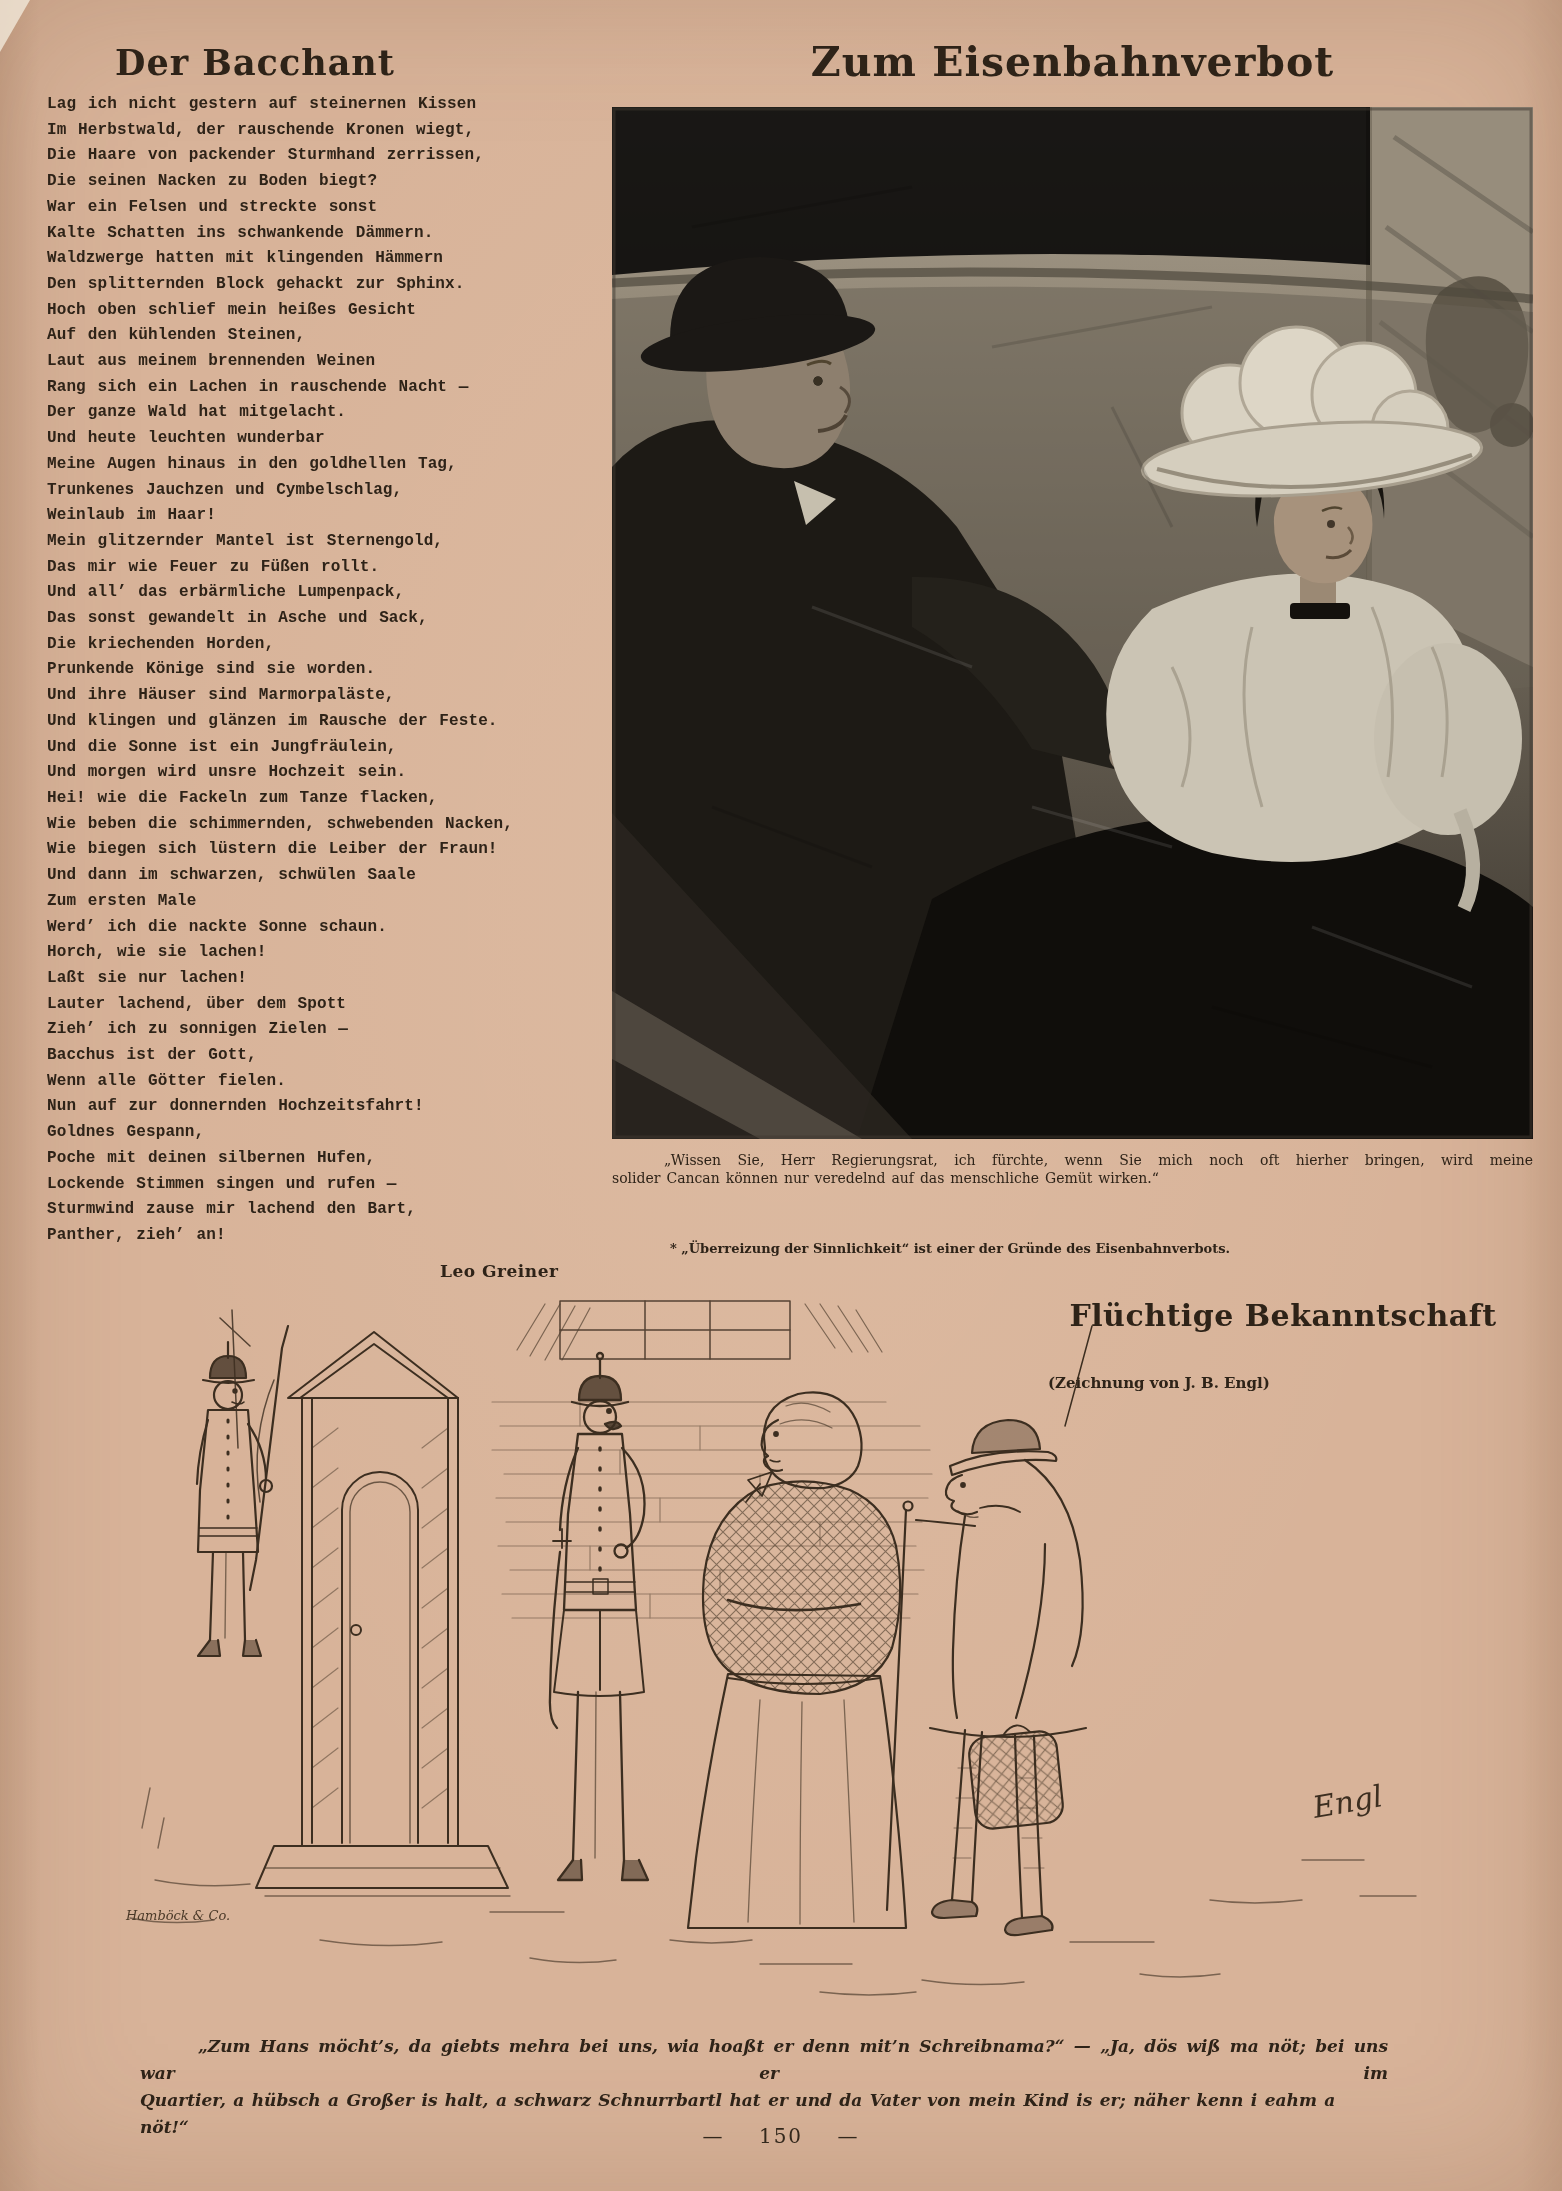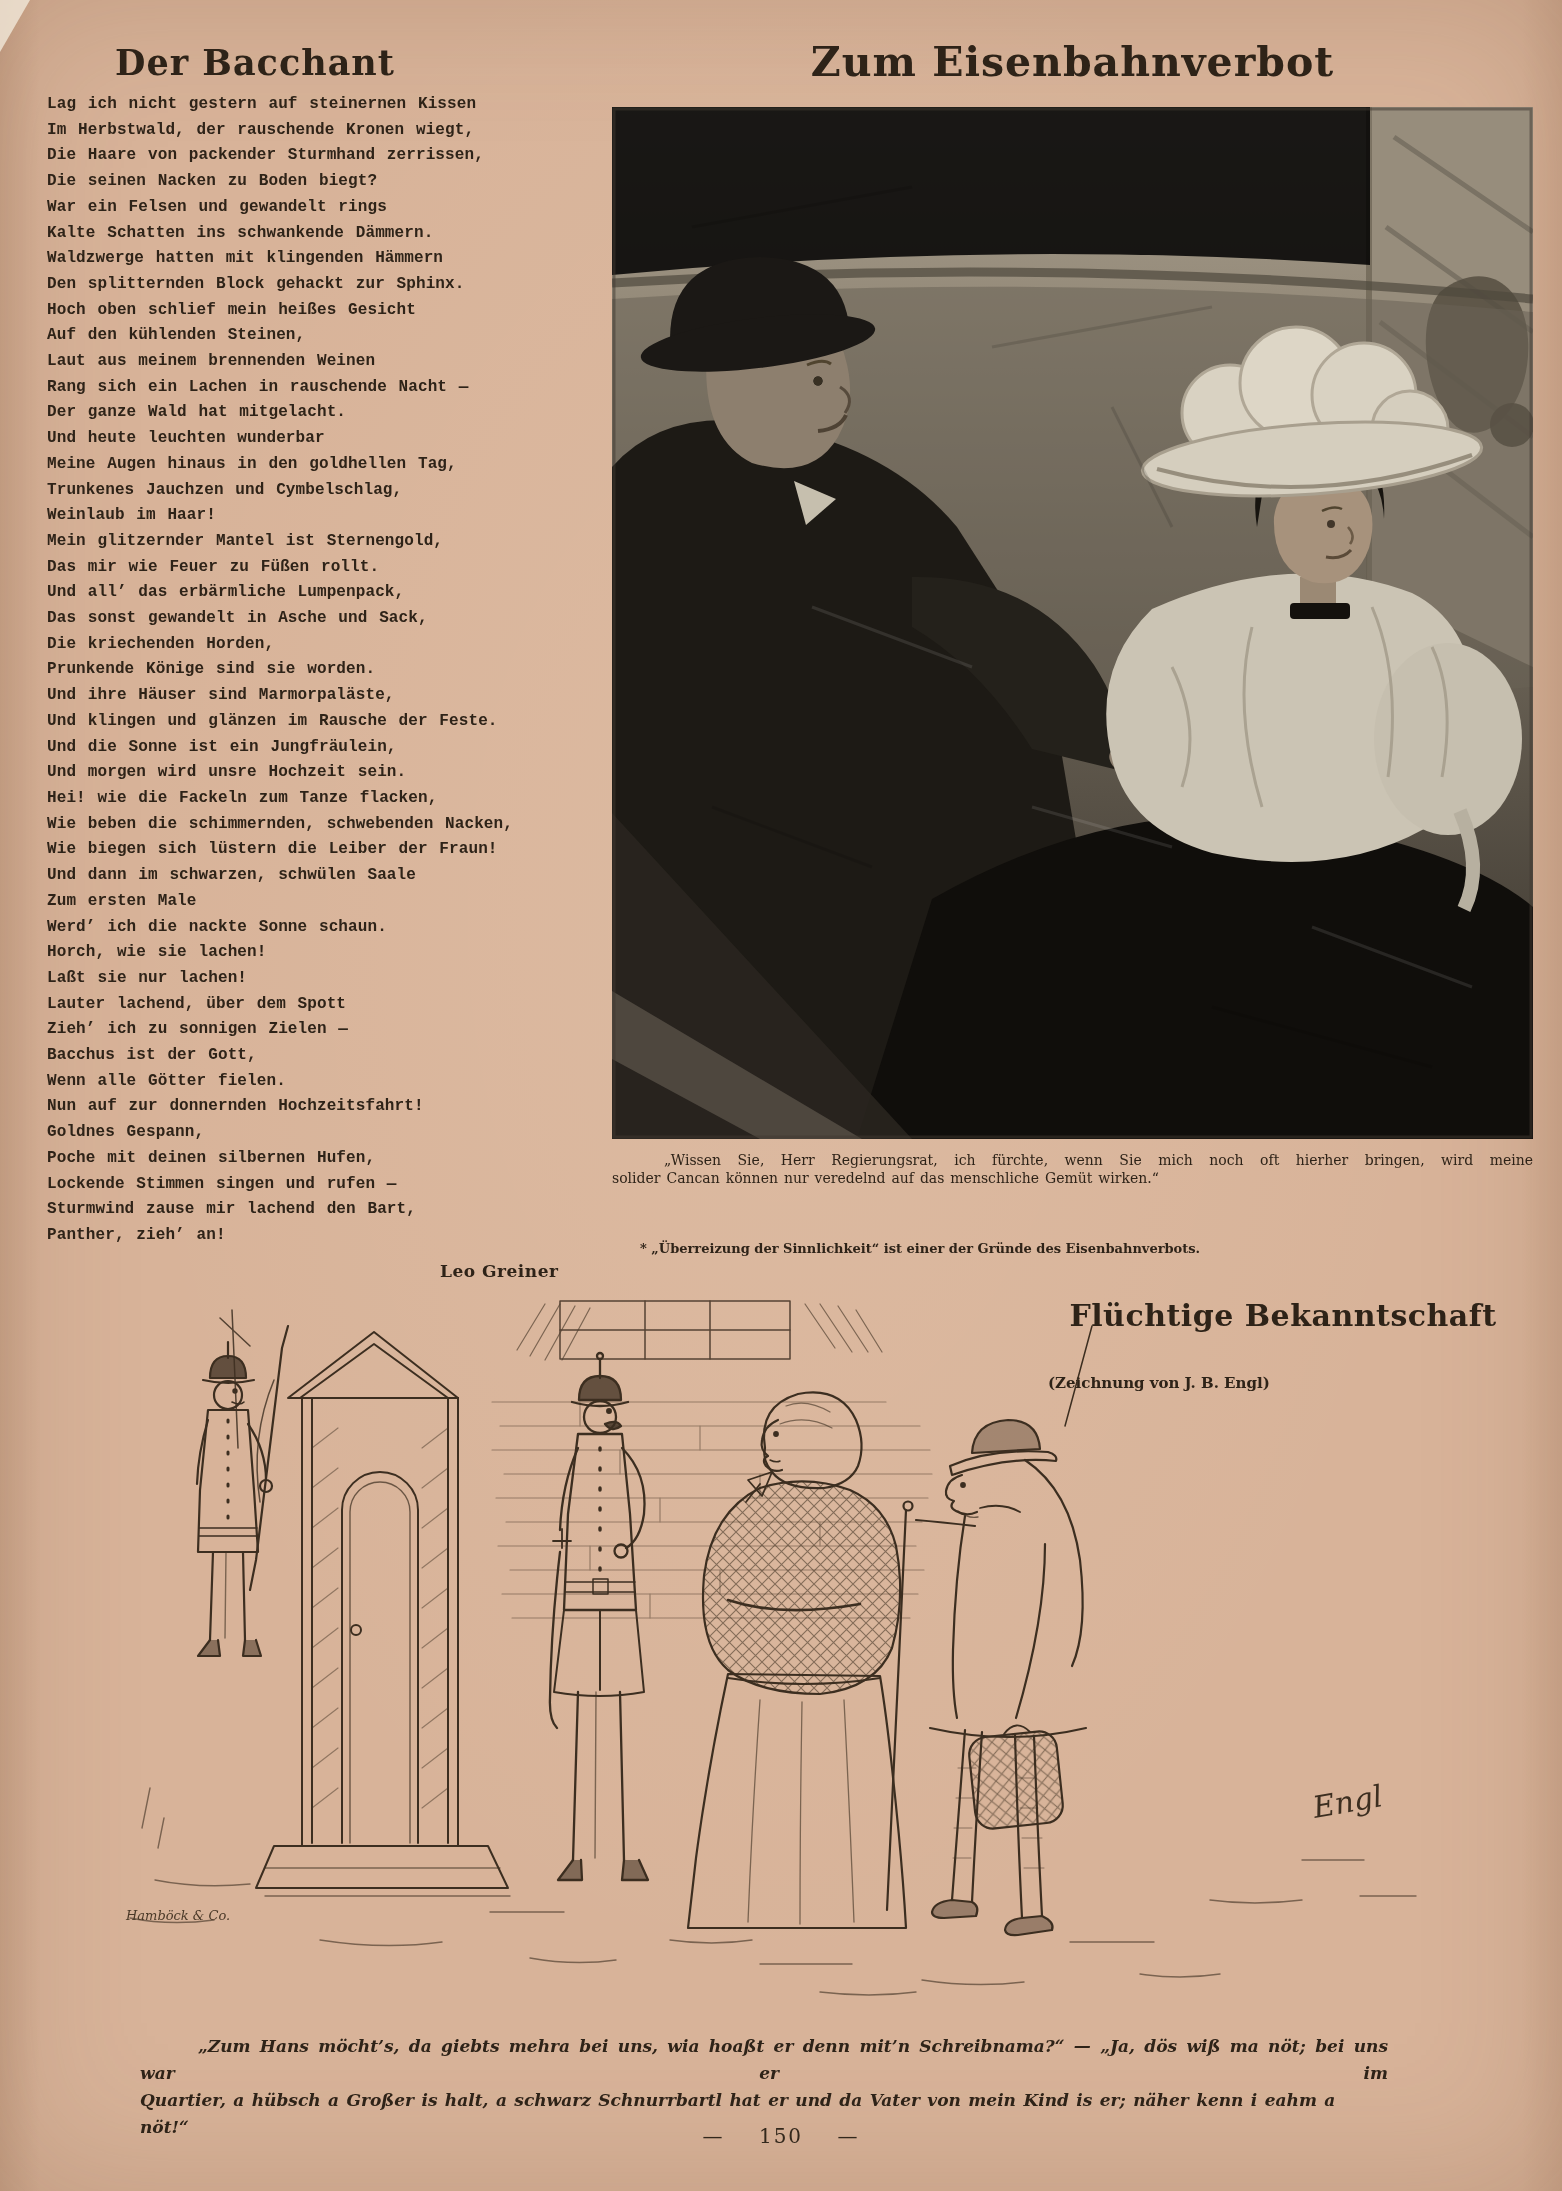--- a/index.html
+++ b/index.html
@@ -29,21 +29,21 @@
   .poem-author{position:absolute;left:440px;top:1261px;font-size:17px;letter-spacing:.5px;}
   
   .title-right{position:absolute;left:612px;top:38px;width:921px;margin:0;
     text-align:center;font-size:41px;letter-spacing:1px;}
   .illustration-frame{position:absolute;left:612px;top:107px;width:921px;height:1032px;}
   .illustration-frame svg{display:block;width:100%;height:100%;}
   .caption{position:absolute;left:612px;top:1151px;width:921px;}
   .cap-line{font-size:14px;font-weight:normal;line-height:18px;word-spacing:1.5px;}
   .cap-just{text-align:justify;text-align-last:justify;}
   .cap-line.indent{text-indent:52px;}
-  .footnote{position:absolute;left:640px;top:1241px;width:620px;text-align:left;
+  .footnote{position:absolute;left:640px;top:1241px;width:620px;text-align:center;
     font-size:13px;line-height:16px;}
   
   .title-bottom{position:absolute;left:1048px;top:1298px;width:470px;margin:0;
     text-align:center;font-size:30px;letter-spacing:.5px;}
   .credit{position:absolute;left:1048px;top:1374px;width:440px;text-align:left;font-size:15px;}
   .cartoon-wrap{position:absolute;left:60px;top:1298px;width:1460px;height:730px;}
   .cartoon-wrap svg{display:block;width:100%;height:100%;}
   .bottom-caption{position:absolute;left:140px;top:2033px;width:1248px;font-style:italic;}
   .bcap{font-size:17px;font-weight:bold;line-height:27px;word-spacing:1.5px;}
   .bcap.l1{text-align:justify;text-align-last:justify;text-indent:58px;}
@@ -56,21 +56,21 @@
 
 <div class="page">
   <div class="corner-sliver"></div>
 
   <h1 class="frak title-left">Der Bacchant</h1>
   <div class="poem">
     <div class="pl">Lag ich nicht gestern auf steinernen Kissen</div>
     <div class="pl">Im Herbstwald, der rauschende Kronen wiegt,</div>
     <div class="pl">Die Haare von packender Sturmhand zerrissen,</div>
     <div class="pl">Die seinen Nacken zu Boden biegt?</div>
-    <div class="pl">War ein Felsen und gewandelt rings</div>
+    <div class="pl">War ein Felsen und streckte sonst</div>
     <div class="pl">Kalte Schatten ins schwankende Dämmern.</div>
     <div class="pl">Waldzwerge hatten mit klingenden Hämmern</div>
     <div class="pl">Den splitternden Block gehackt zur Sphinx.</div>
     <div class="pl">Hoch oben schlief mein heißes Gesicht</div>
     <div class="pl">Auf den kühlenden Steinen,</div>
     <div class="pl">Laut aus meinem brennenden Weinen</div>
     <div class="pl">Rang sich ein Lachen in rauschende Nacht —</div>
     <div class="pl">Der ganze Wald hat mitgelacht.</div>
     <div class="pl">Und heute leuchten wunderbar</div>
     <div class="pl">Meine Augen hinaus in den goldhellen Tag,</div>

